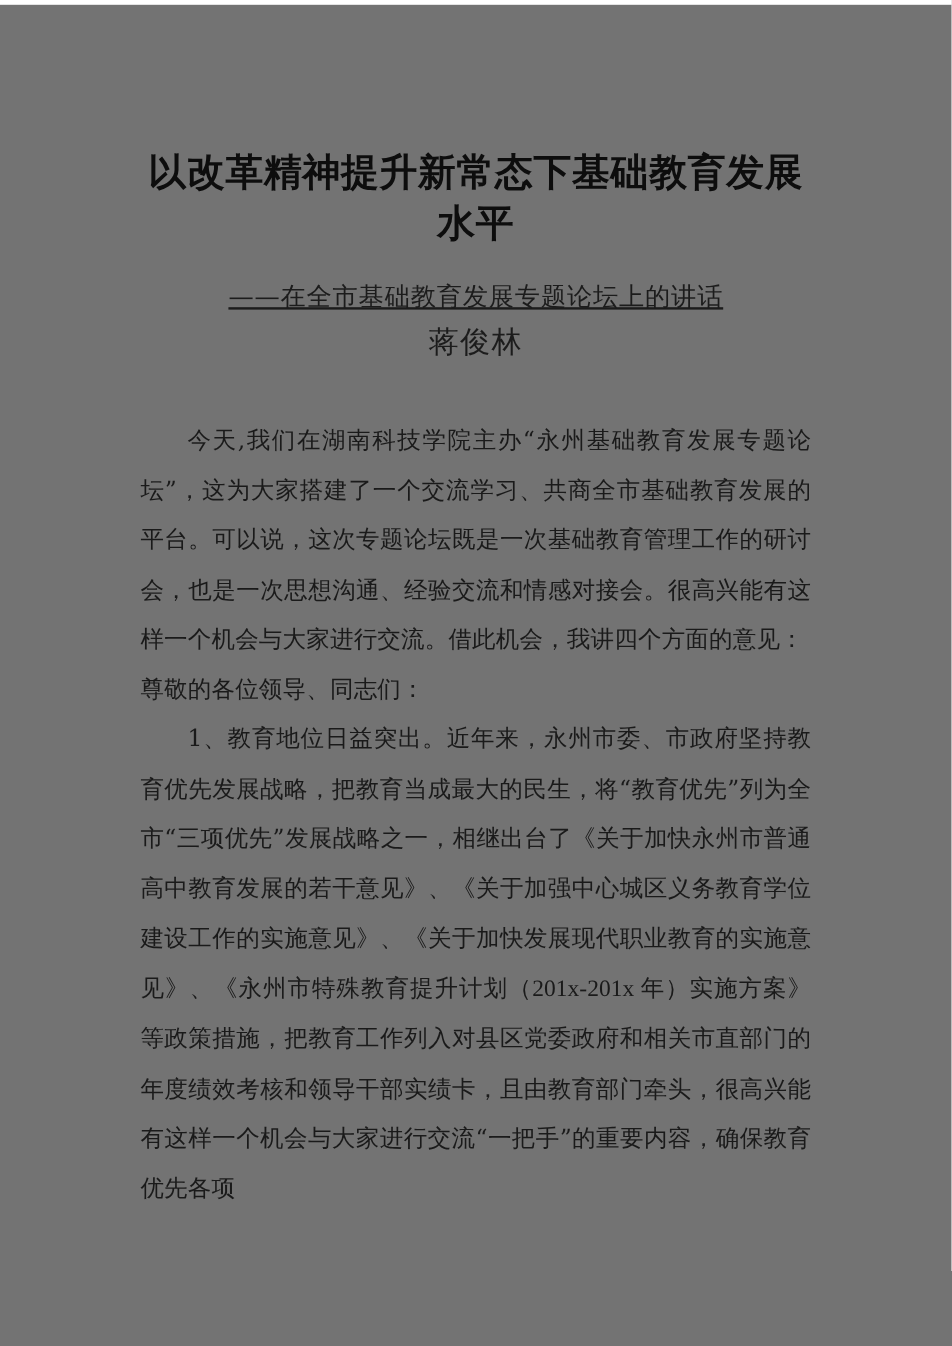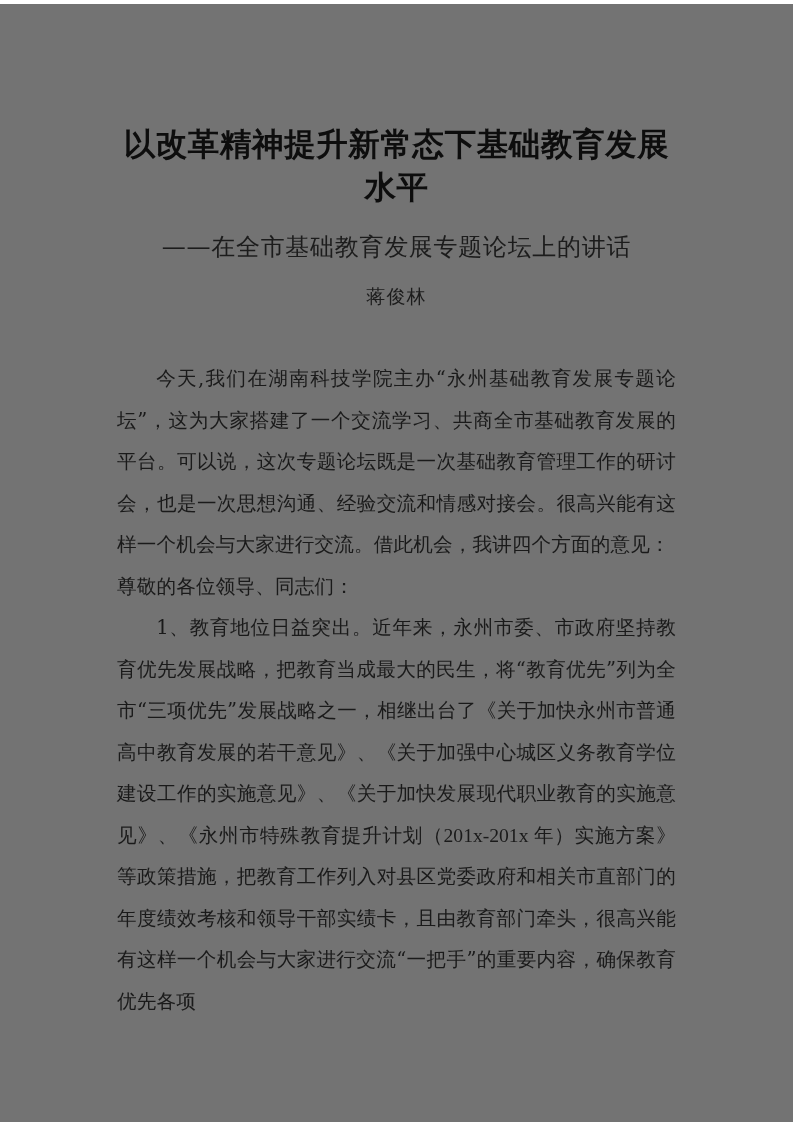--- a/index.html
+++ b/index.html
@@ -36,37 +36,38 @@
     text-align: center;
     letter-spacing: 0.6px;
     color: #0d0d0d;
     margin: 0;
     padding: 0 4px;
   }
 
   .doc-subtitle {
     font-family: "DejaVu Serif", "Liberation Serif", serif;
     font-weight: 400;
-    font-size: 24px;
+    font-size: 21px;
     line-height: 30px;
     text-align: center;
     letter-spacing: 0.7px;
     color: #1c1c1c;
     margin: 24px 0 0 0;
+    text-decoration: underline;
   }
 
   .doc-author {
-    font-family: Liberation Serif, serif;
+    font-family: Liberation Sans, sans-serif;
     font-weight: 400;
-    font-size: 19px;
+    font-size: 25px;
     line-height: 30px;
     text-align: center;
     letter-spacing: 1.2px;
     color: #1c1c1c;
-    margin: 20px 0 0 0;
+    margin: 8px 0 0 0;
   }
 
   .body-block {
     margin-top: 46px;
   }
 
   .para {
     font-family: "DejaVu Serif", "Liberation Serif", serif;
     font-weight: 400;
     font-size: 19.6px;

